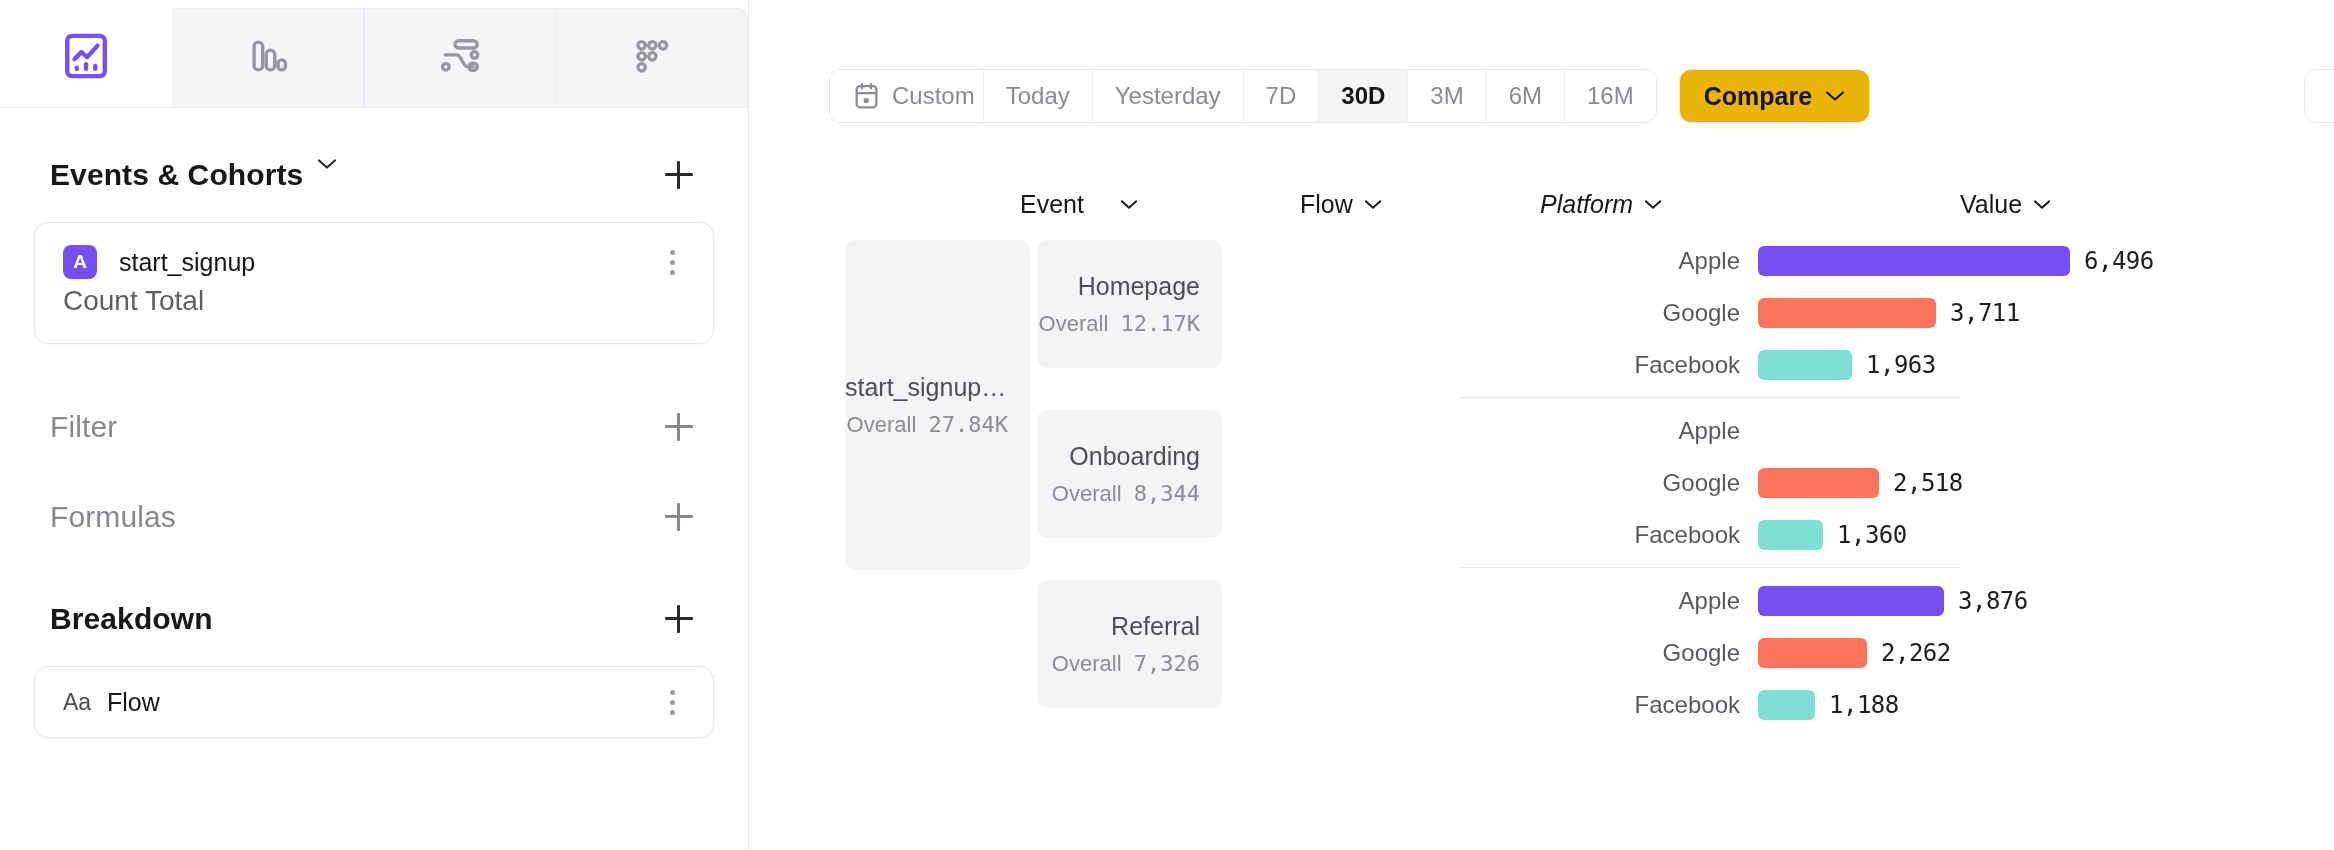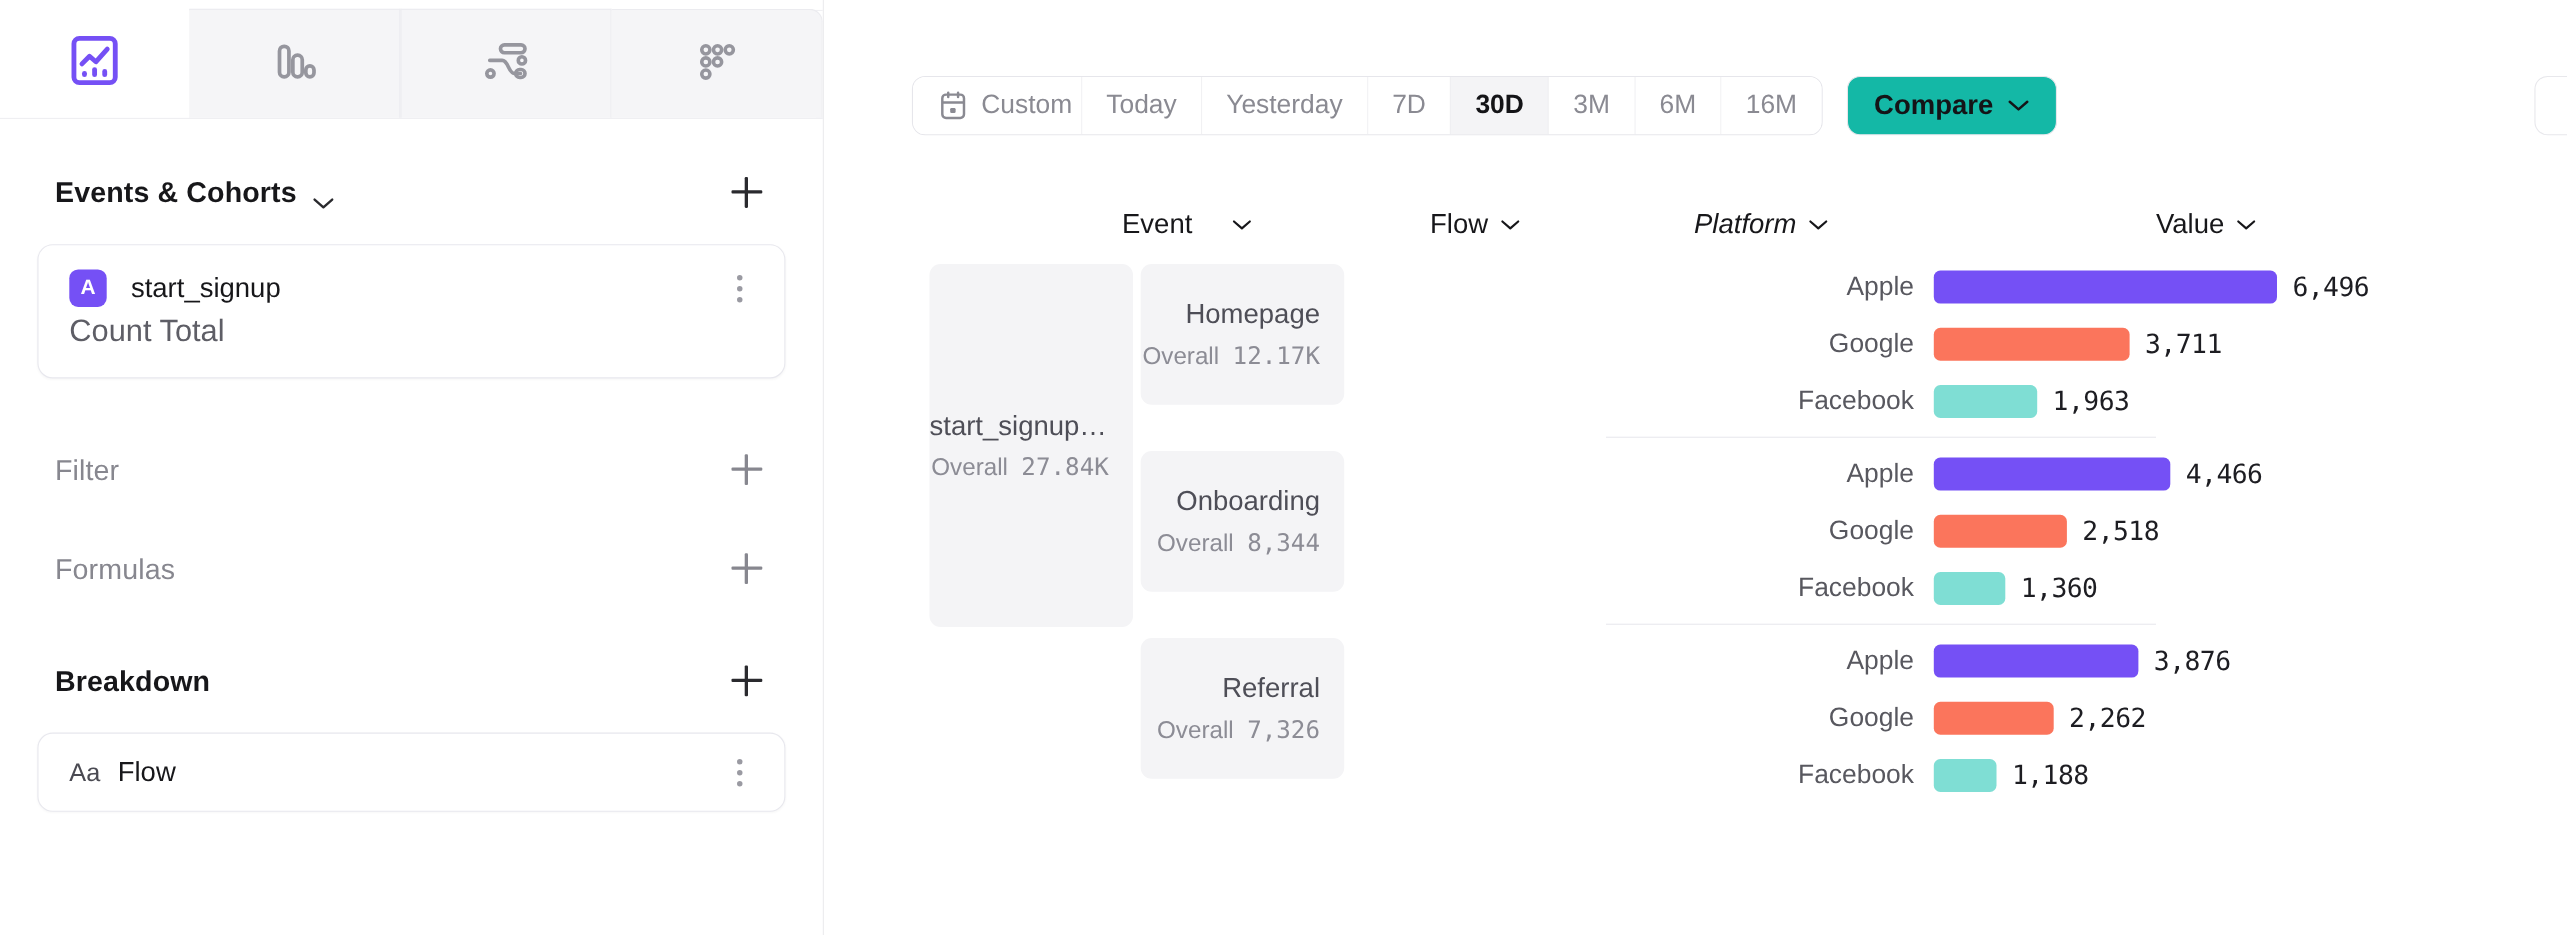--- a/index.html
+++ b/index.html
@@ -69,23 +69,23 @@
 
   
   .section-head {
     display: flex;
     align-items: center;
     justify-content: space-between;
     padding: 0 52px 0 50px;
   }
   .section-title {
     display: flex;
-    align-items: flex-end;
+    align-items: flex-start;
     gap: 14px;
-    font-size: 26px;
+    font-size: 30px;
     font-weight: 700;
     color: #17171a;
     letter-spacing: .1px;
   }
   .section-title.muted {
     font-weight: 400;
     color: #87878f;
   }
   .plus-btn {
     width: 34px; height: 34px;
@@ -215,21 +215,21 @@
   .cal-icon { flex: none; display: block; }
 
   .compare-btn {
     display: flex;
     align-items: center;
     gap: 13px;
     height: 54px;
     padding: 0 24px;
     border: 1px solid #e6e6eb;
     border-radius: 12px;
-    background: #14b8a6;
+    background: #eab308;
     font-size: 25px;
     font-weight: 700;
     color: #141417;
     cursor: pointer;
     white-space: nowrap;
   }
   .edge-btn {
     position: absolute;
     left: 1555px;
     top: 69px;
@@ -556,24 +556,20 @@
           </div>
         </div>
         <div class="blockbox" style="left: 288px; top: 180px; width: 185px; height: 128px;">
           <div class="block-title">Onboarding</div>
           <div class="block-sub"><span>Overall</span>&nbsp;&nbsp;<span class="num">8,344</span></div>
         </div>
         <div class="group-divider" style="left: 711px; top: 167px;"></div>
         <div class="bargroup" style="left: 681px; top: 175px;">
           <div class="barrow">
             <div class="bar-label">Apple</div>
-            <div class="bar-track">
-              <div class="bar" style="width: 215px; background: rgb(117, 80, 245);"></div>
-              <span class="bar-value">4,466</span>
-            </div>
           </div>
           <div class="barrow">
             <div class="bar-label">Google</div>
             <div class="bar-track">
               <div class="bar" style="width: 121px; background: rgb(251, 117, 92);"></div>
               <span class="bar-value">2,518</span>
             </div>
           </div>
           <div class="barrow">
             <div class="bar-label">Facebook</div>

